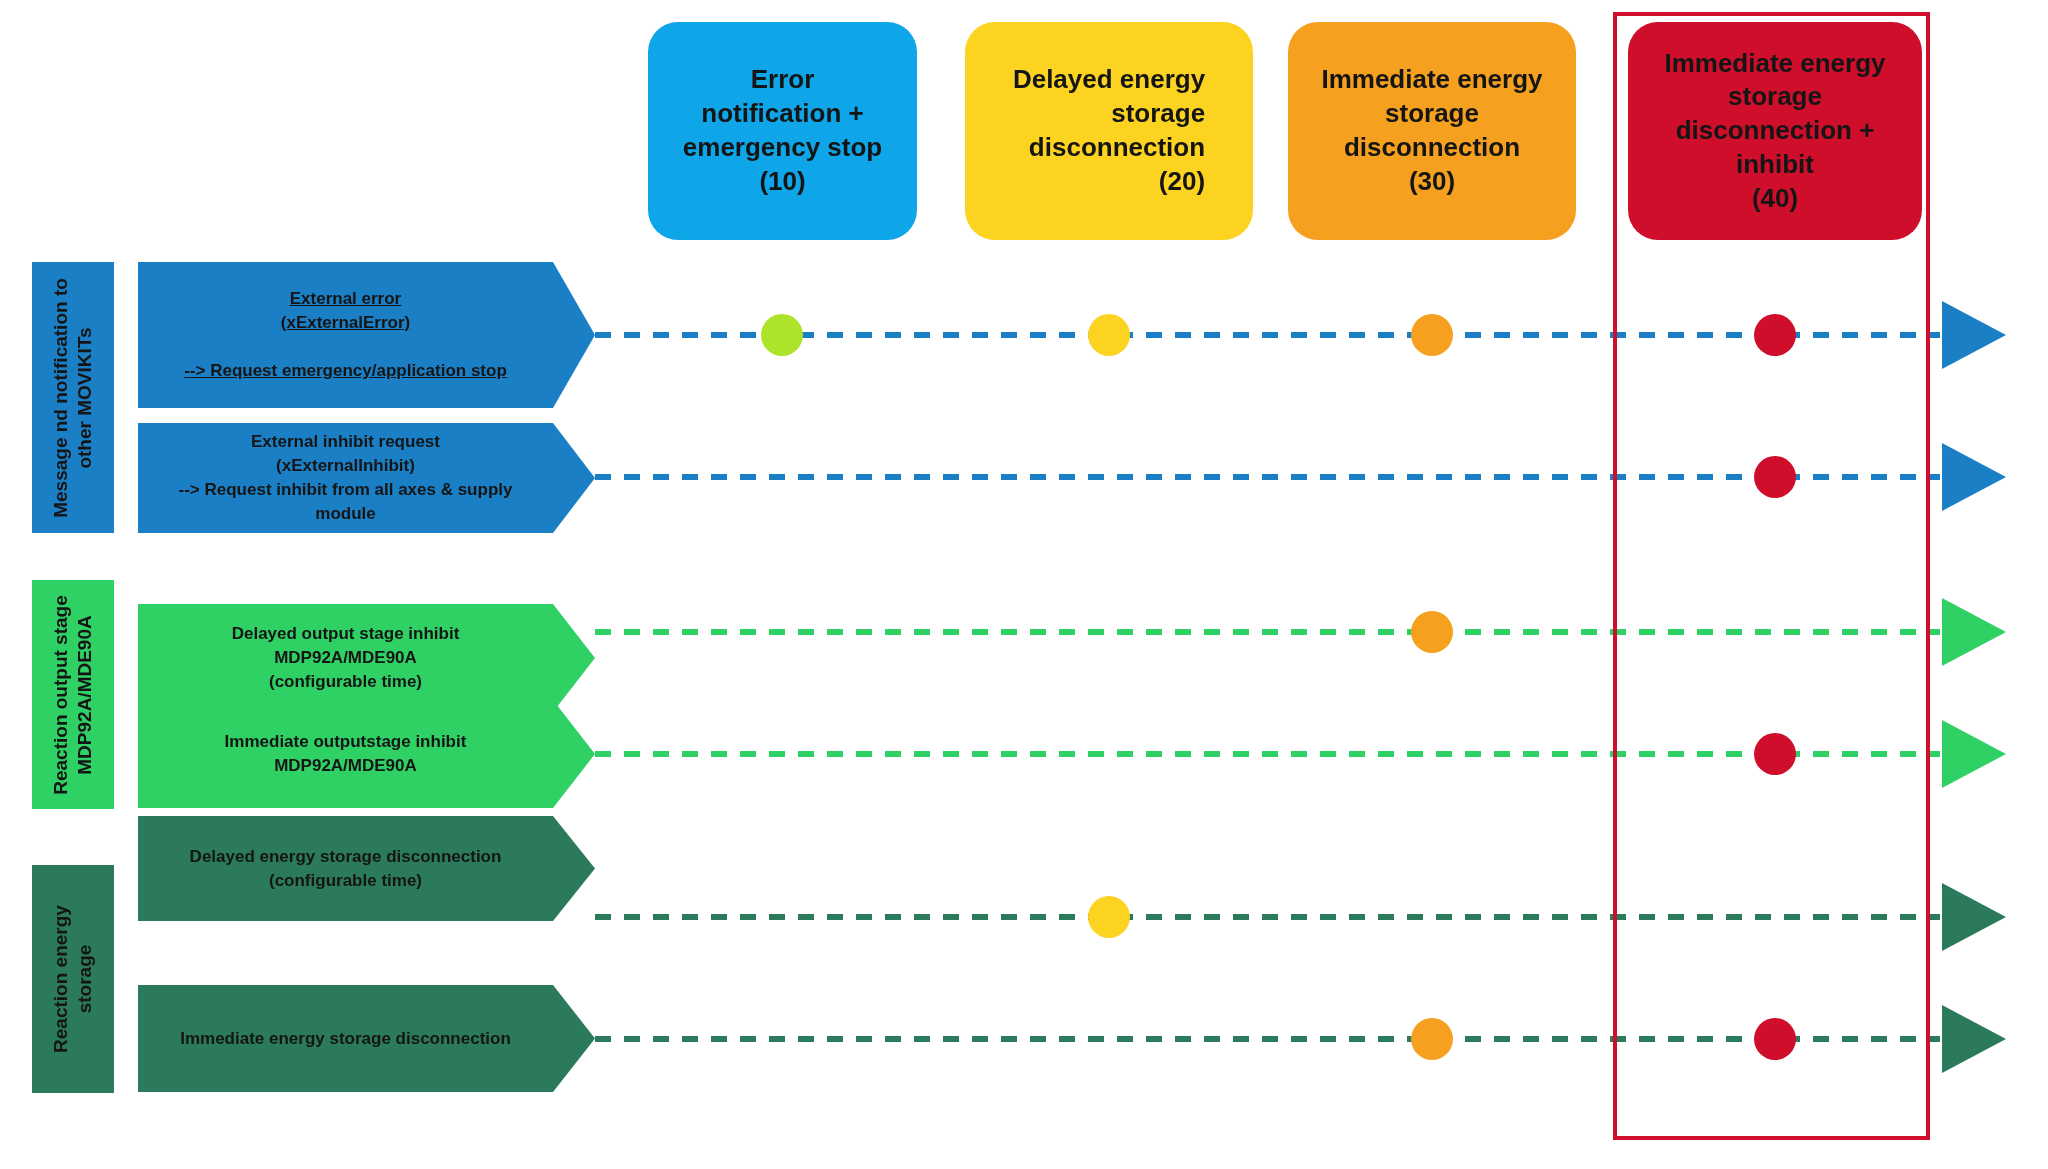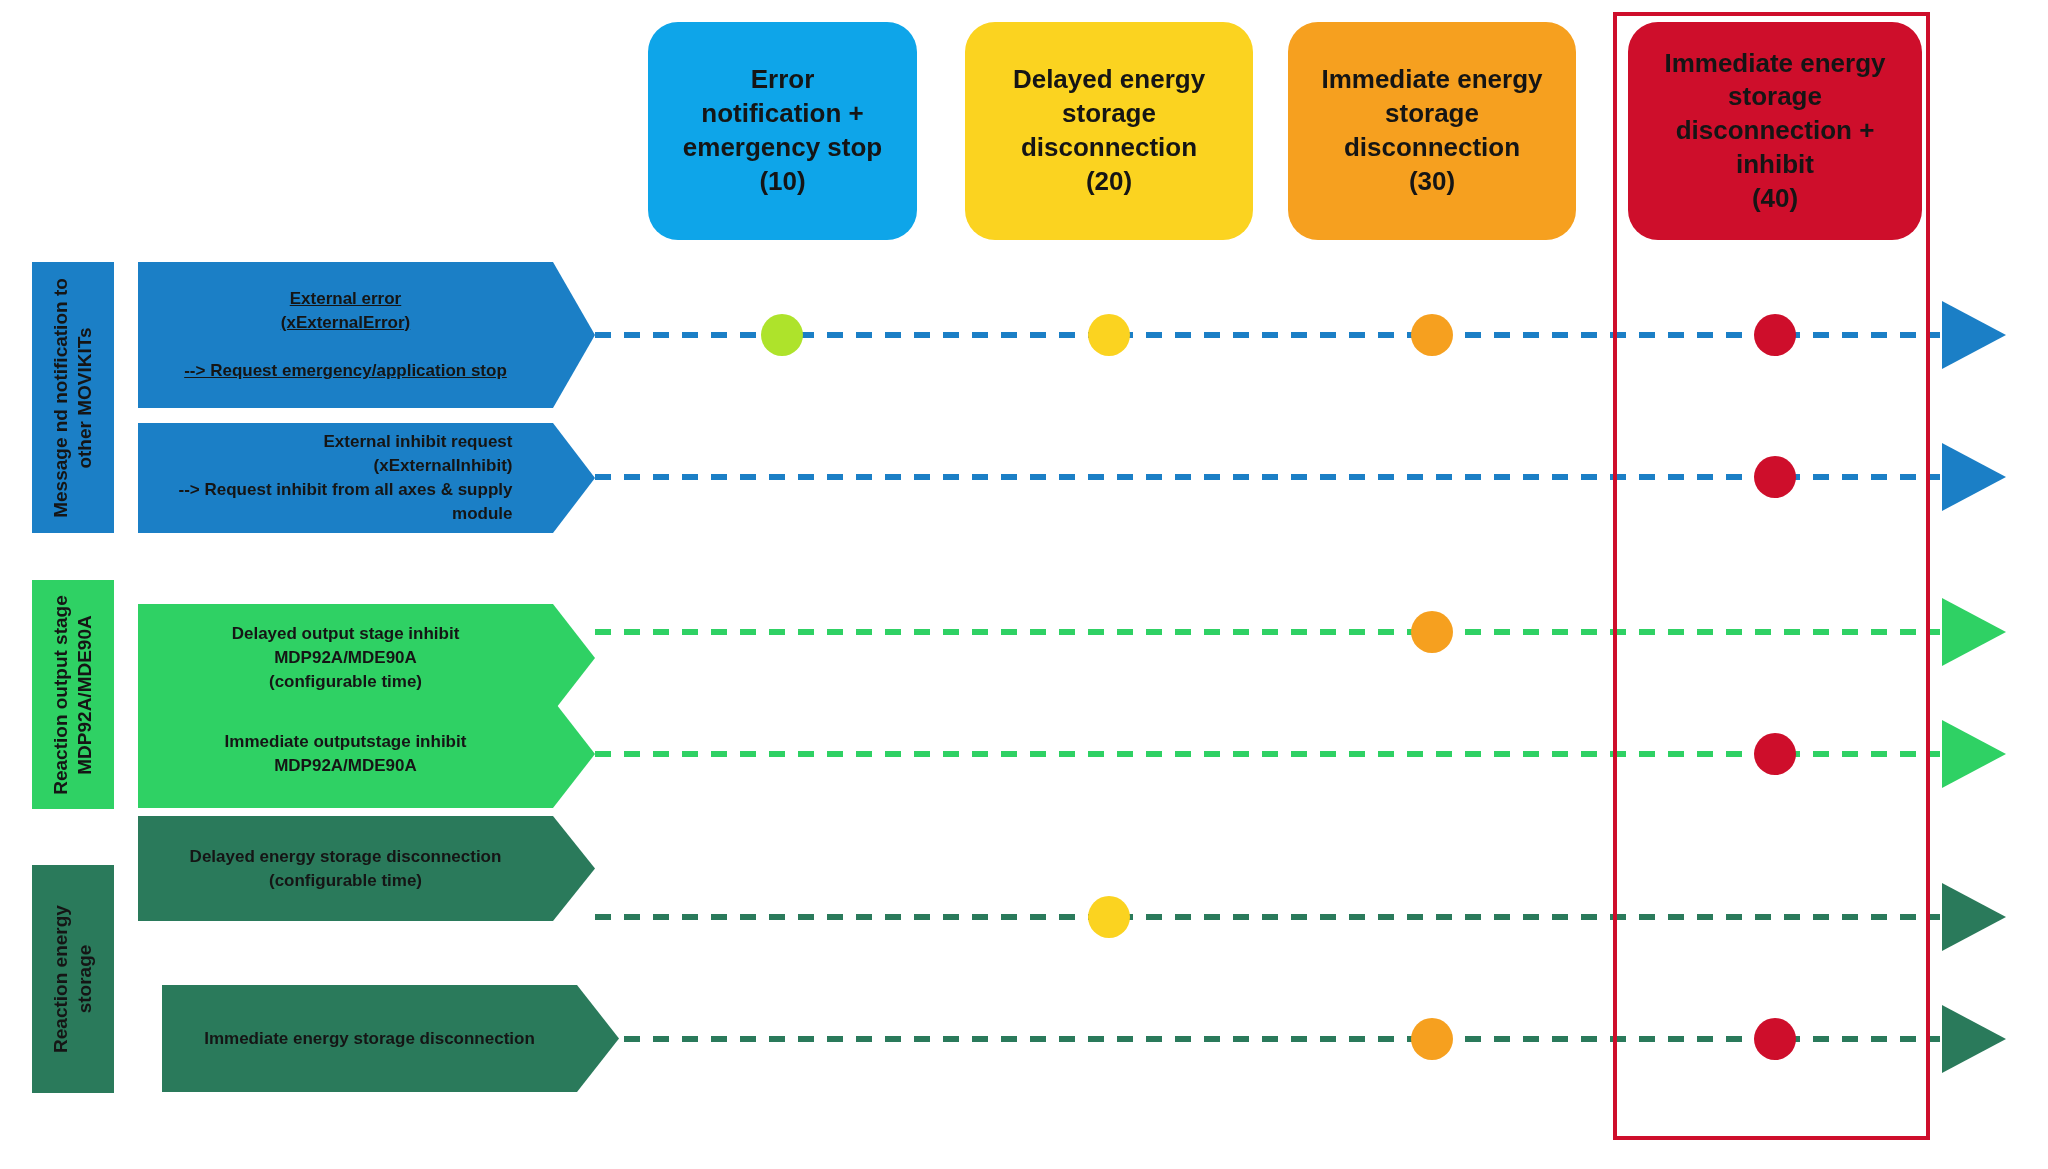--- a/index.html
+++ b/index.html
@@ -8,21 +8,21 @@
     font-family:"Liberation Sans",sans-serif;font-weight:bold;color:#151515;
     overflow:hidden;
   }
   
   .header{
     position:absolute;top:22px;height:218px;border-radius:30px;
     display:flex;align-items:center;justify-content:center;text-align:center;
     font-size:26px;line-height:1.3;white-space:pre-line;
   }
   .h10{left:648px;width:269px;}
-  .h20{left:965px;width:288px;}
+  .h20{left:965px;width:288px;text-align:right;}
   .h30{left:1288px;width:288px;}
   .h40{left:1628px;width:294px;z-index:3;}
   
   .outline{
     position:absolute;left:1613px;top:12px;width:317px;height:1128px;
     border:4px solid #CE0E2B;box-sizing:border-box;z-index:2;background:transparent;
   }
   
   .sidebar{position:absolute;left:32px;width:82px;}
   .s1{top:262px;height:271px;}
@@ -36,25 +36,25 @@
   }
   
   .rowbox{
     position:absolute;left:138px;width:457px;box-sizing:border-box;
     display:flex;align-items:center;justify-content:center;text-align:center;
     font-size:17px;line-height:1.4;white-space:pre-line;
     clip-path:polygon(0 0,415px 0,100% 50%,415px 100%,0 100%);
     padding:0 52px 0 10px;
   }
   .b1{top:262px;height:146px;}
-  .b2{top:423px;height:110px;text-align:right;}
+  .b2{top:423px;height:110px;}
   .b3{top:604px;height:108px;}
   .b4{top:700px;height:108px;}
   .b5{top:816px;height:105px;}
-  .b6{top:985px;height:107px;margin-left:24px;}
+  .b6{top:985px;height:107px;}
   
   .track{position:absolute;left:595px;width:1345px;height:6px;z-index:1;}
   .t1{top:332px;}
   .t2{top:474px;}
   .t3{top:629px;}
   .t4{top:751px;}
   .t5{top:914px;}
   .t6{top:1036px;}
   .dot{position:absolute;top:-18px;width:42px;height:42px;border-radius:50%;}
   .tri{

